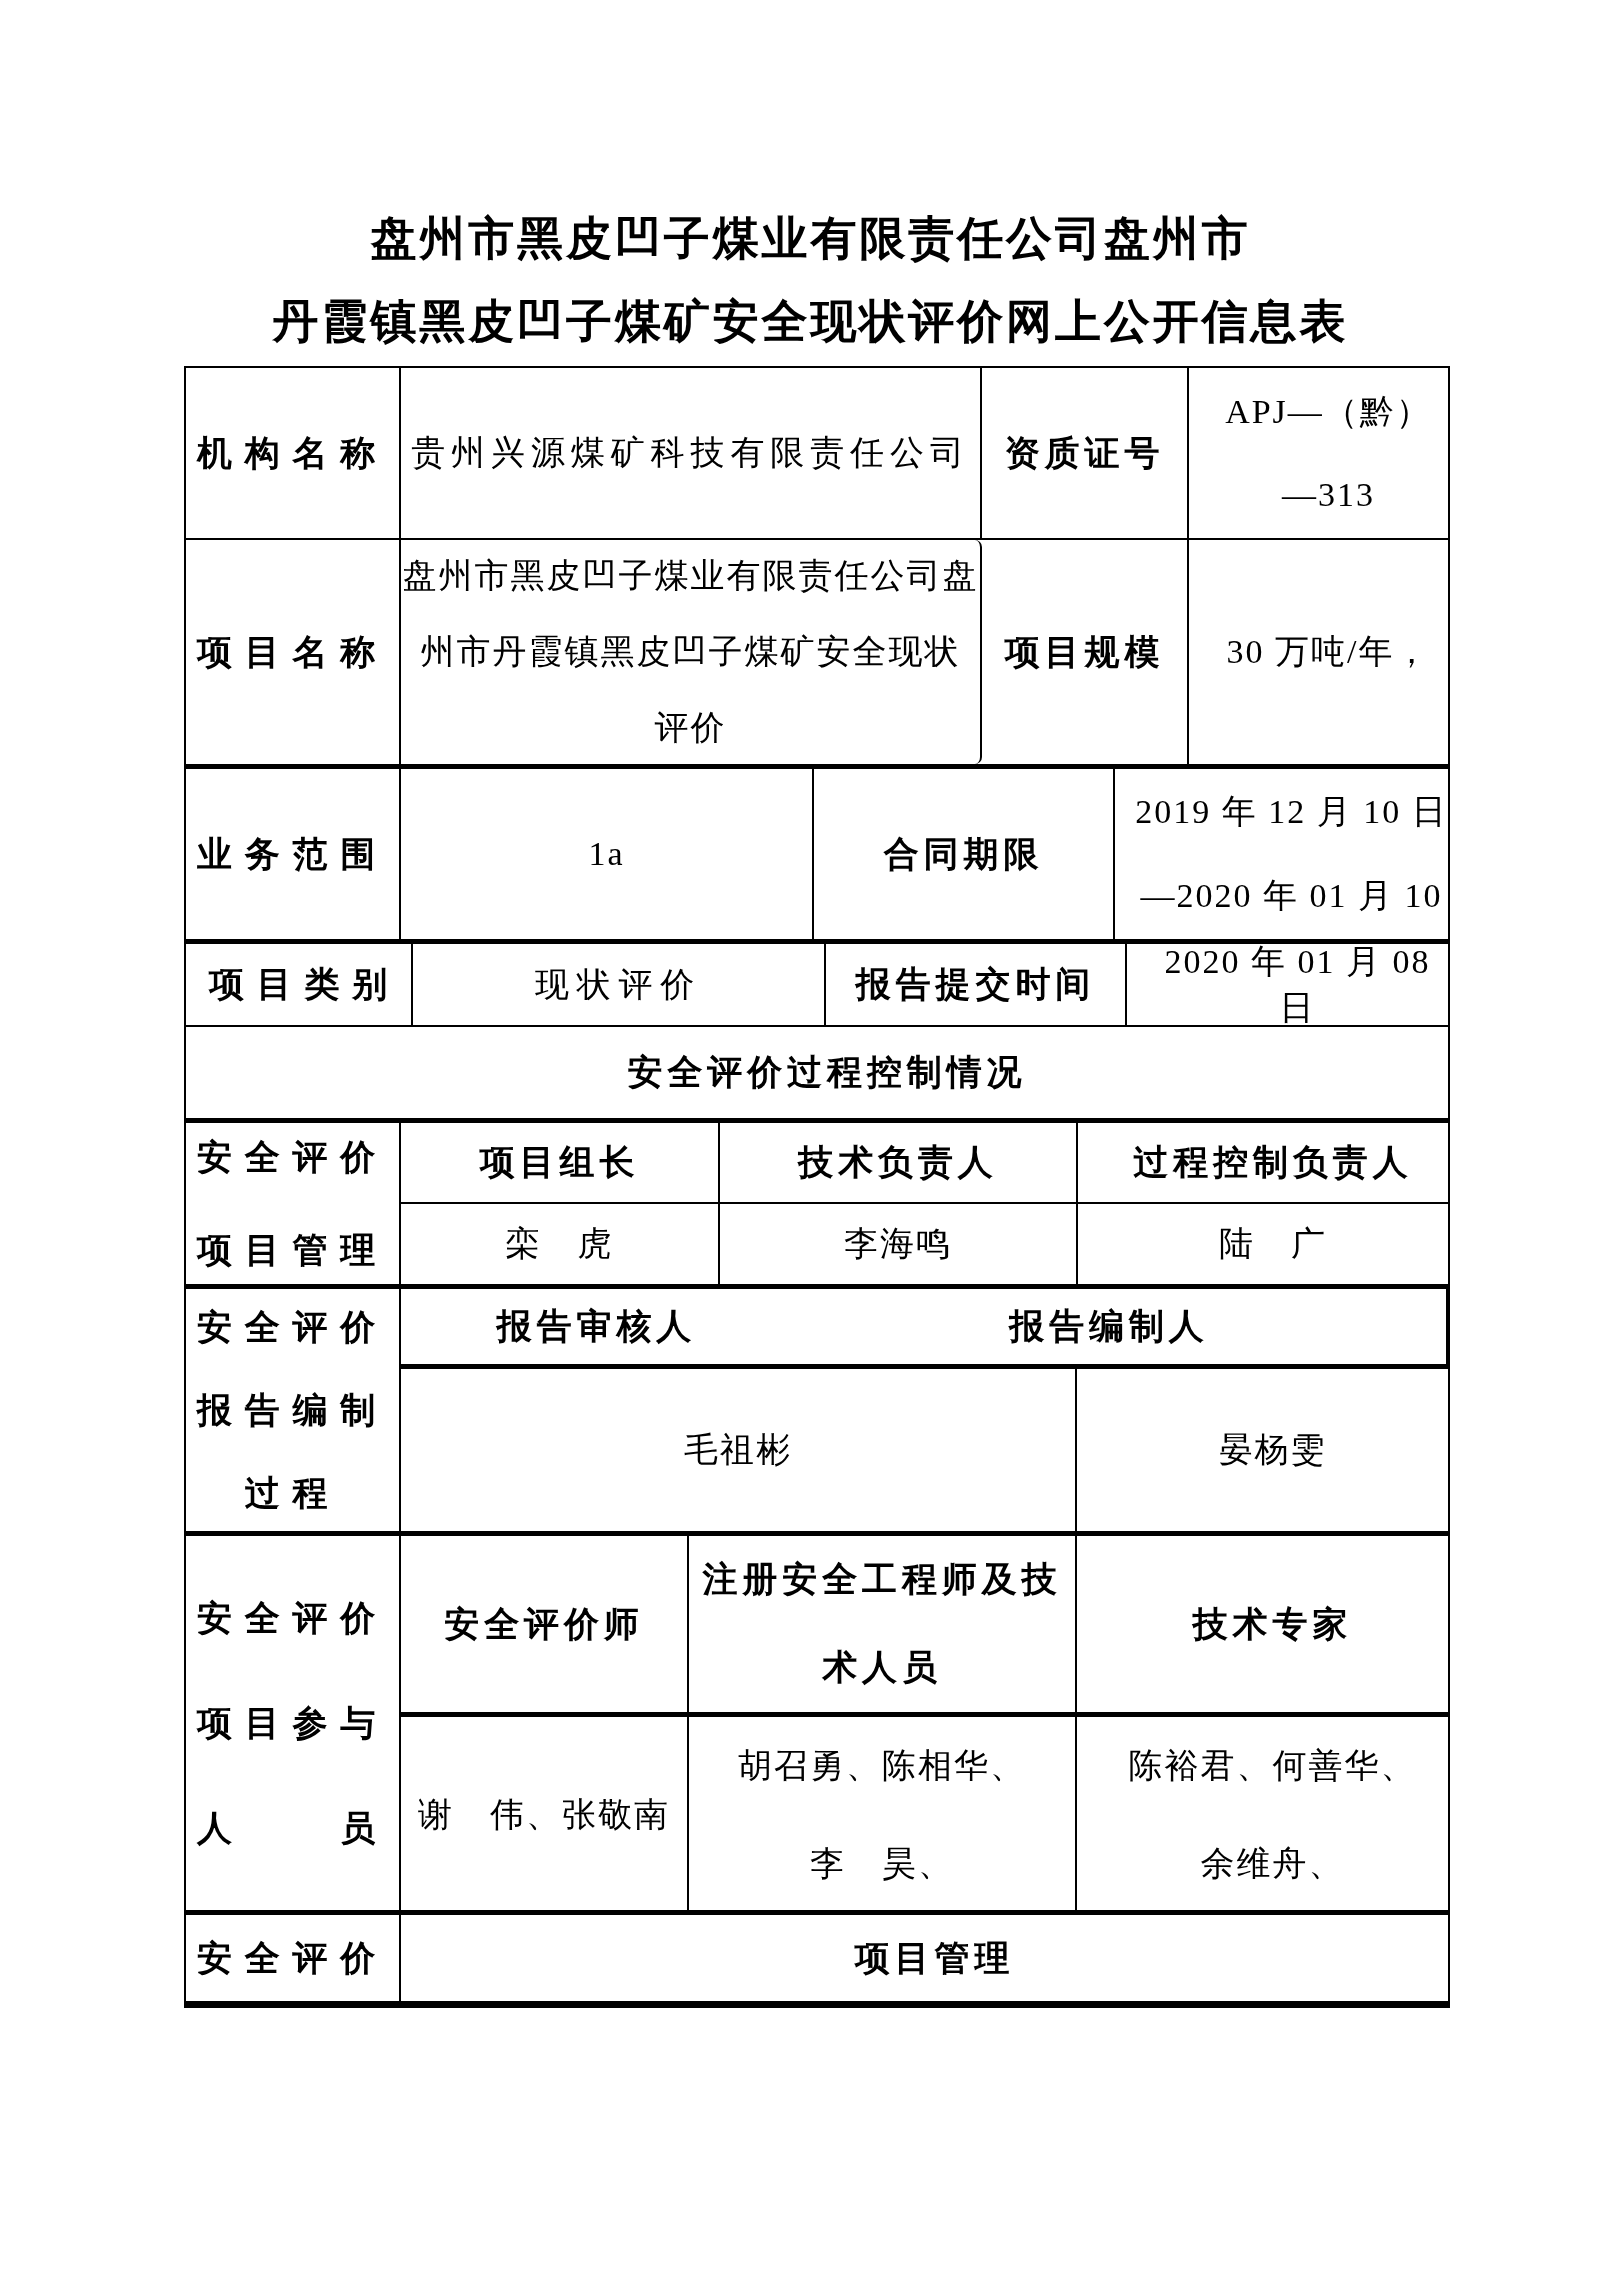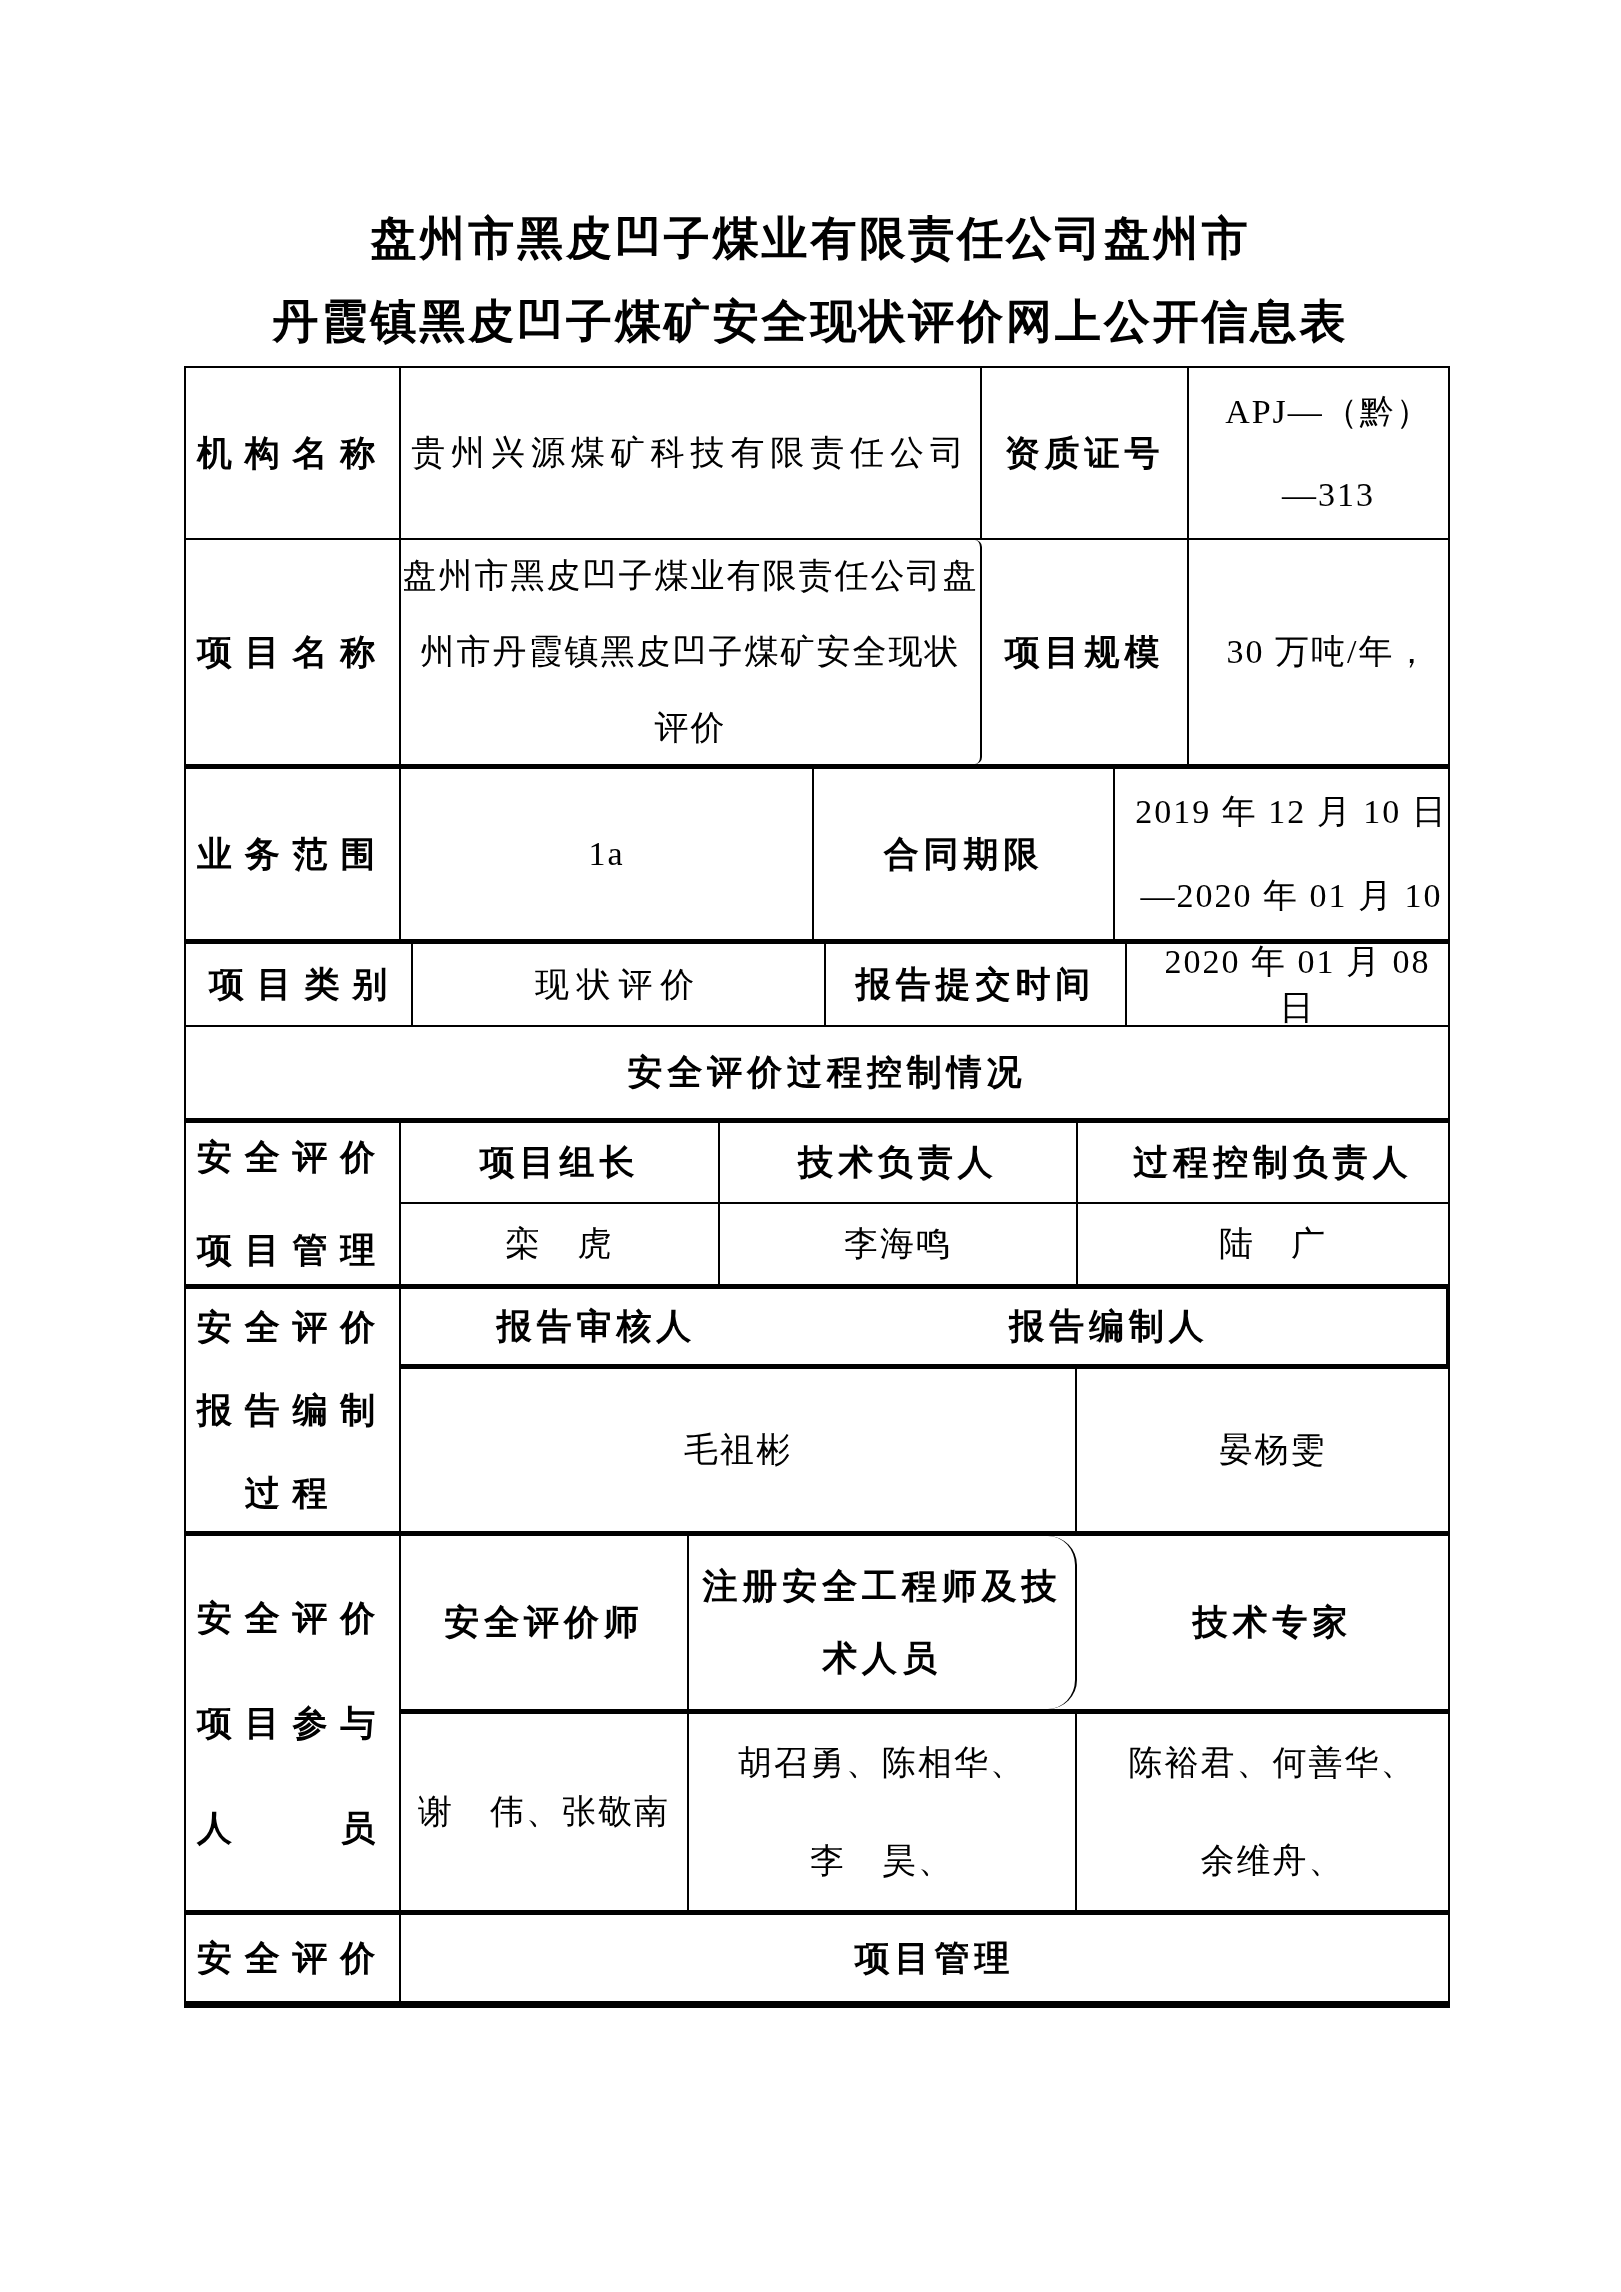--- a/index.html
+++ b/index.html
@@ -82,21 +82,21 @@
   .val{
     font-size:34px;font-weight:normal;
     font-family:"Liberation Serif",serif;
     letter-spacing:2px;
   }
   .val.sp6{letter-spacing:5.9px;}
   .val.sp8{letter-spacing:7.8px;}
   .lh78{line-height:76px;border-radius:7px;}
   .lh85{line-height:83px;}
   .lh86{line-height:84px;}
-  .lh90{line-height:72px;border-radius:29px;}
+  .lh90{line-height:88px;}
   .lh95{line-height:93px;}
   .lh100{line-height:98px;}
   .lh107{line-height:105px;}
 </style>
 </head>
 <body>
 
 <div class="page">
 
   <div class="doc-title t1">盘州市黑皮凹子煤业有限责任公司盘州市</div>

